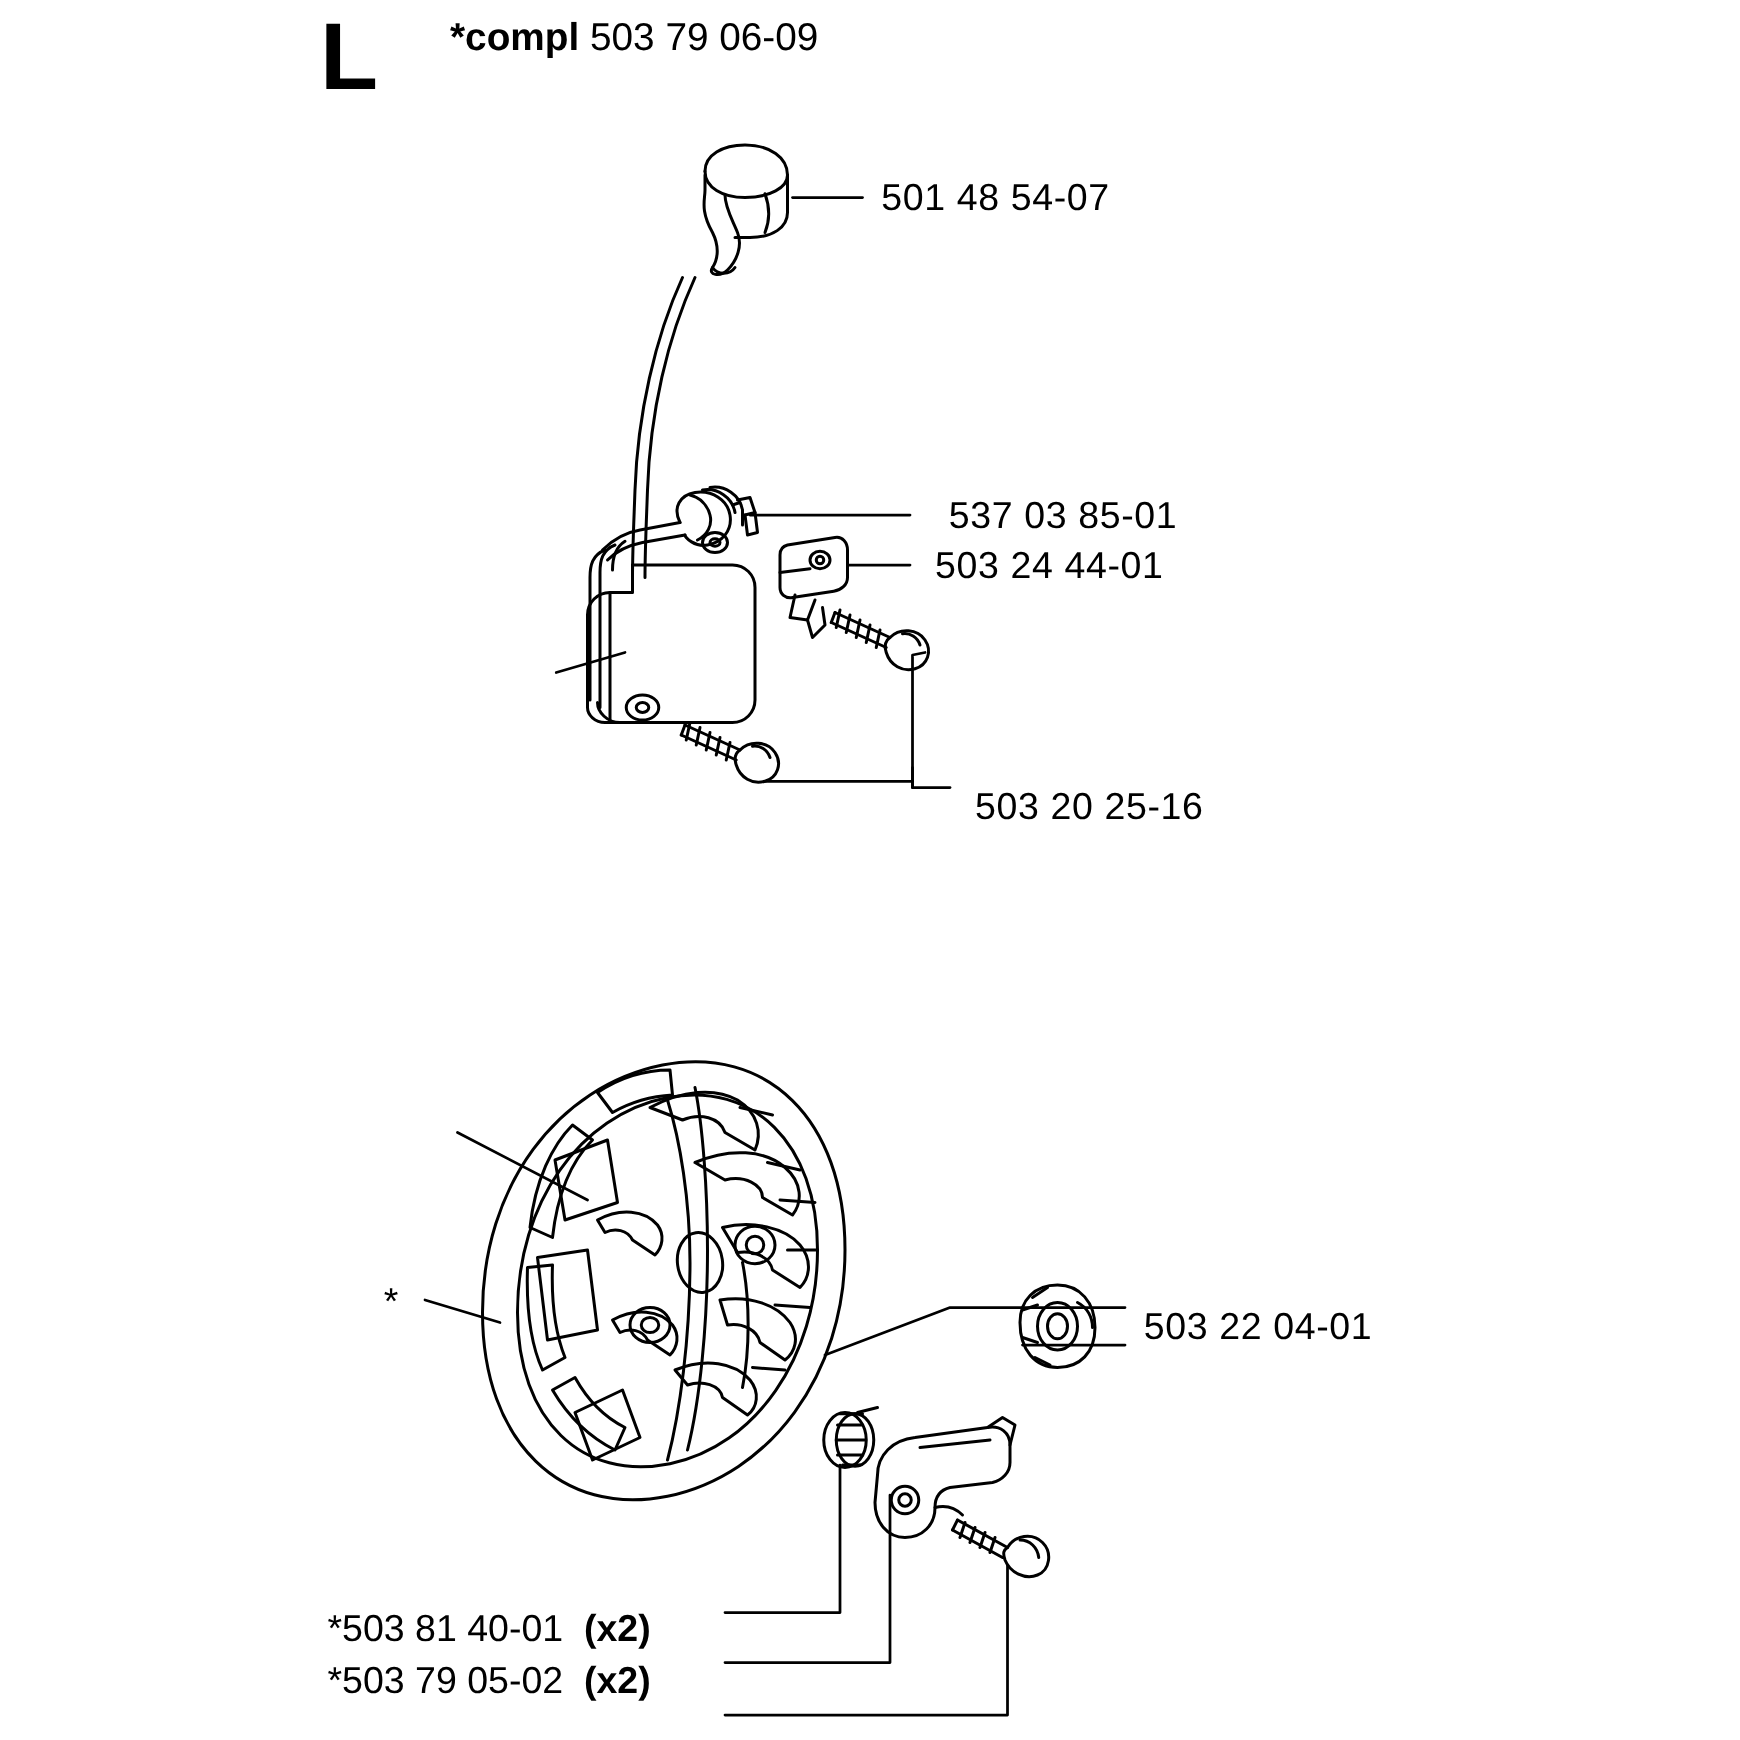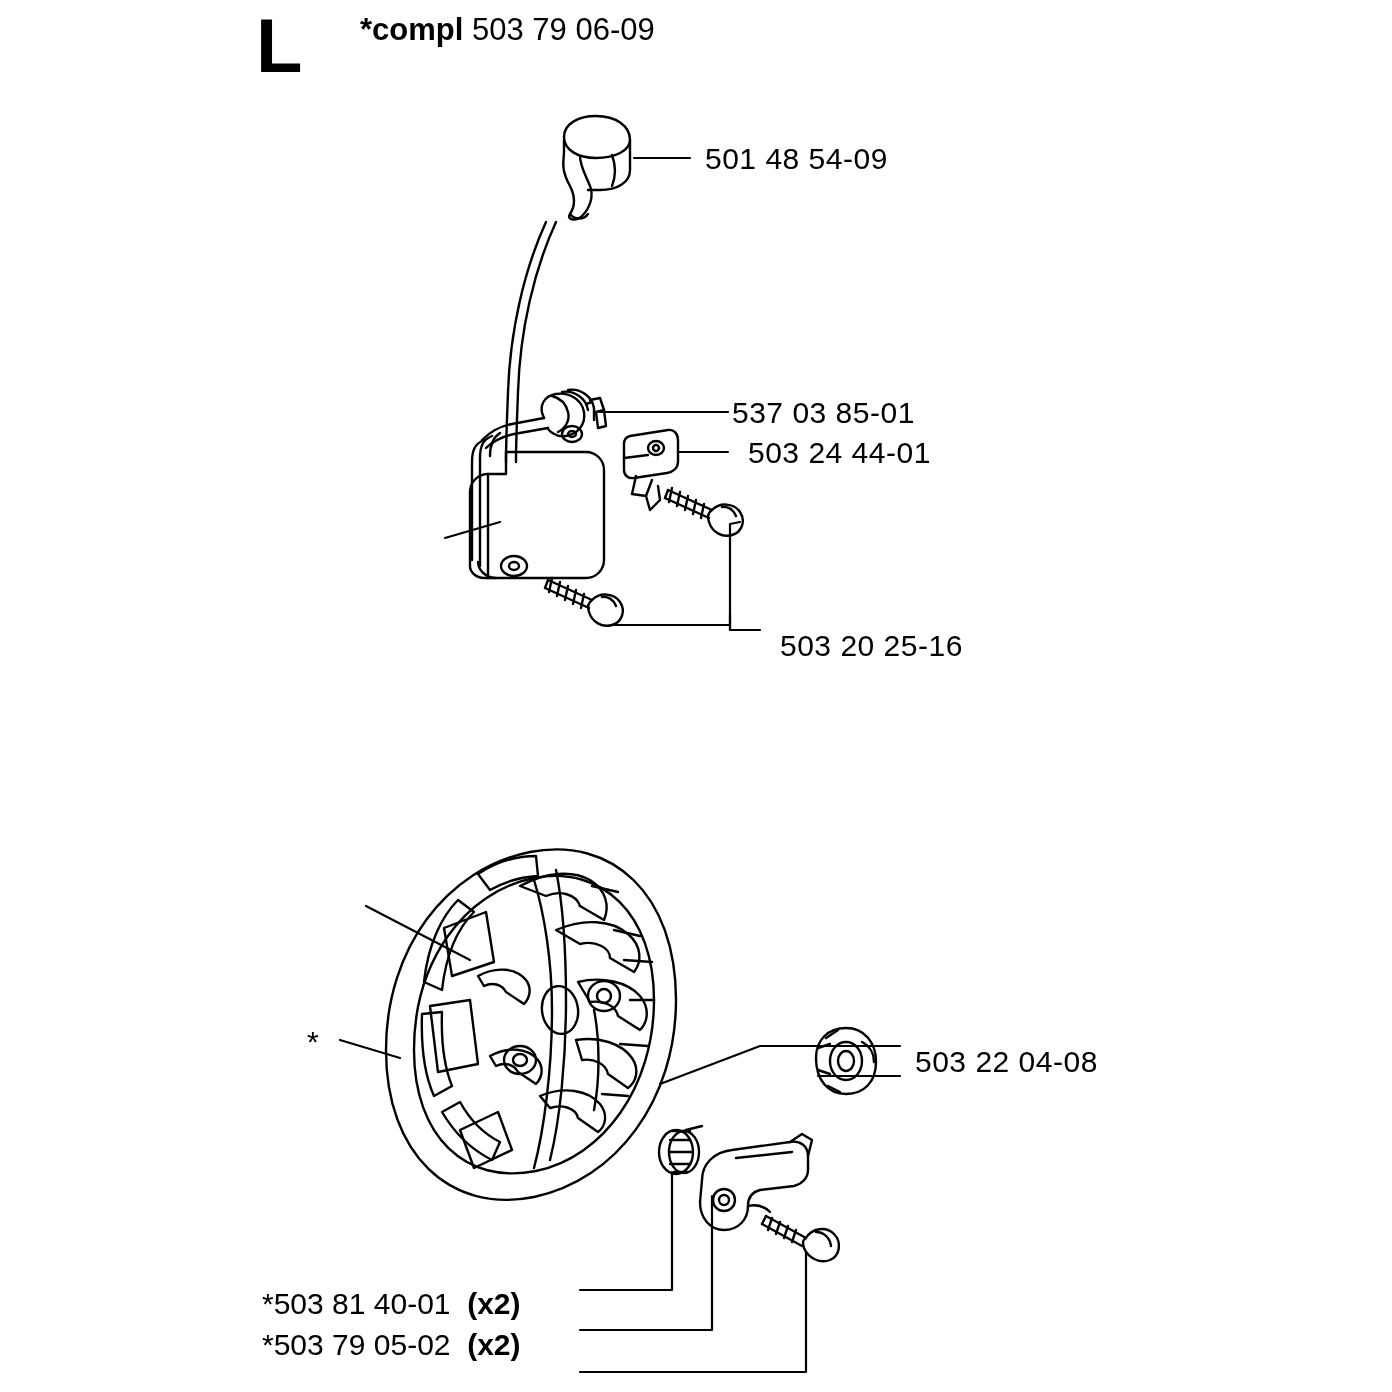--- a/index.html
+++ b/index.html
@@ -239,25 +239,25 @@
         <path d="M672 1172 L672 1290 L580 1290"></path>
         <path d="M712 1196 L712 1330 L580 1330"></path>
         <path d="M806 1252 L806 1372 L580 1372"></path>
       </g>
 
     </g>
   </svg>
 
   <div class="star-mark">*</div>
 
-  <div class="label" style="left:705px; top:142px;">501 48 54-09</div>
-  <div class="label" style="left:732px; top:396px;">537 03 85-01</div>
+  <div class="label" style="left:705px; top:142px;">501 48 54-07</div>
+  <div class="label" style="left:759px; top:396px;">537 03 85-01</div>
   <div class="label" style="left:748px; top:436px;">503 24 44-01</div>
   <div class="label" style="left:780px; top:629px;">503 20 25-16</div>
-  <div class="label" style="left:915px; top:1045px;">503 22 04-08</div>
+  <div class="label" style="left:915px; top:1045px;">503 22 04-01</div>
 
   <div class="bottom-list">
     <div class="row">
       <span>*503 81 40-01</span>
       <span>&nbsp;</span><span class="qty">(x2)</span>
     </div>
     <div class="row">
       <span>*503 79 05-02</span>
       <span>&nbsp;</span><span class="qty">(x2)</span>
     </div>

